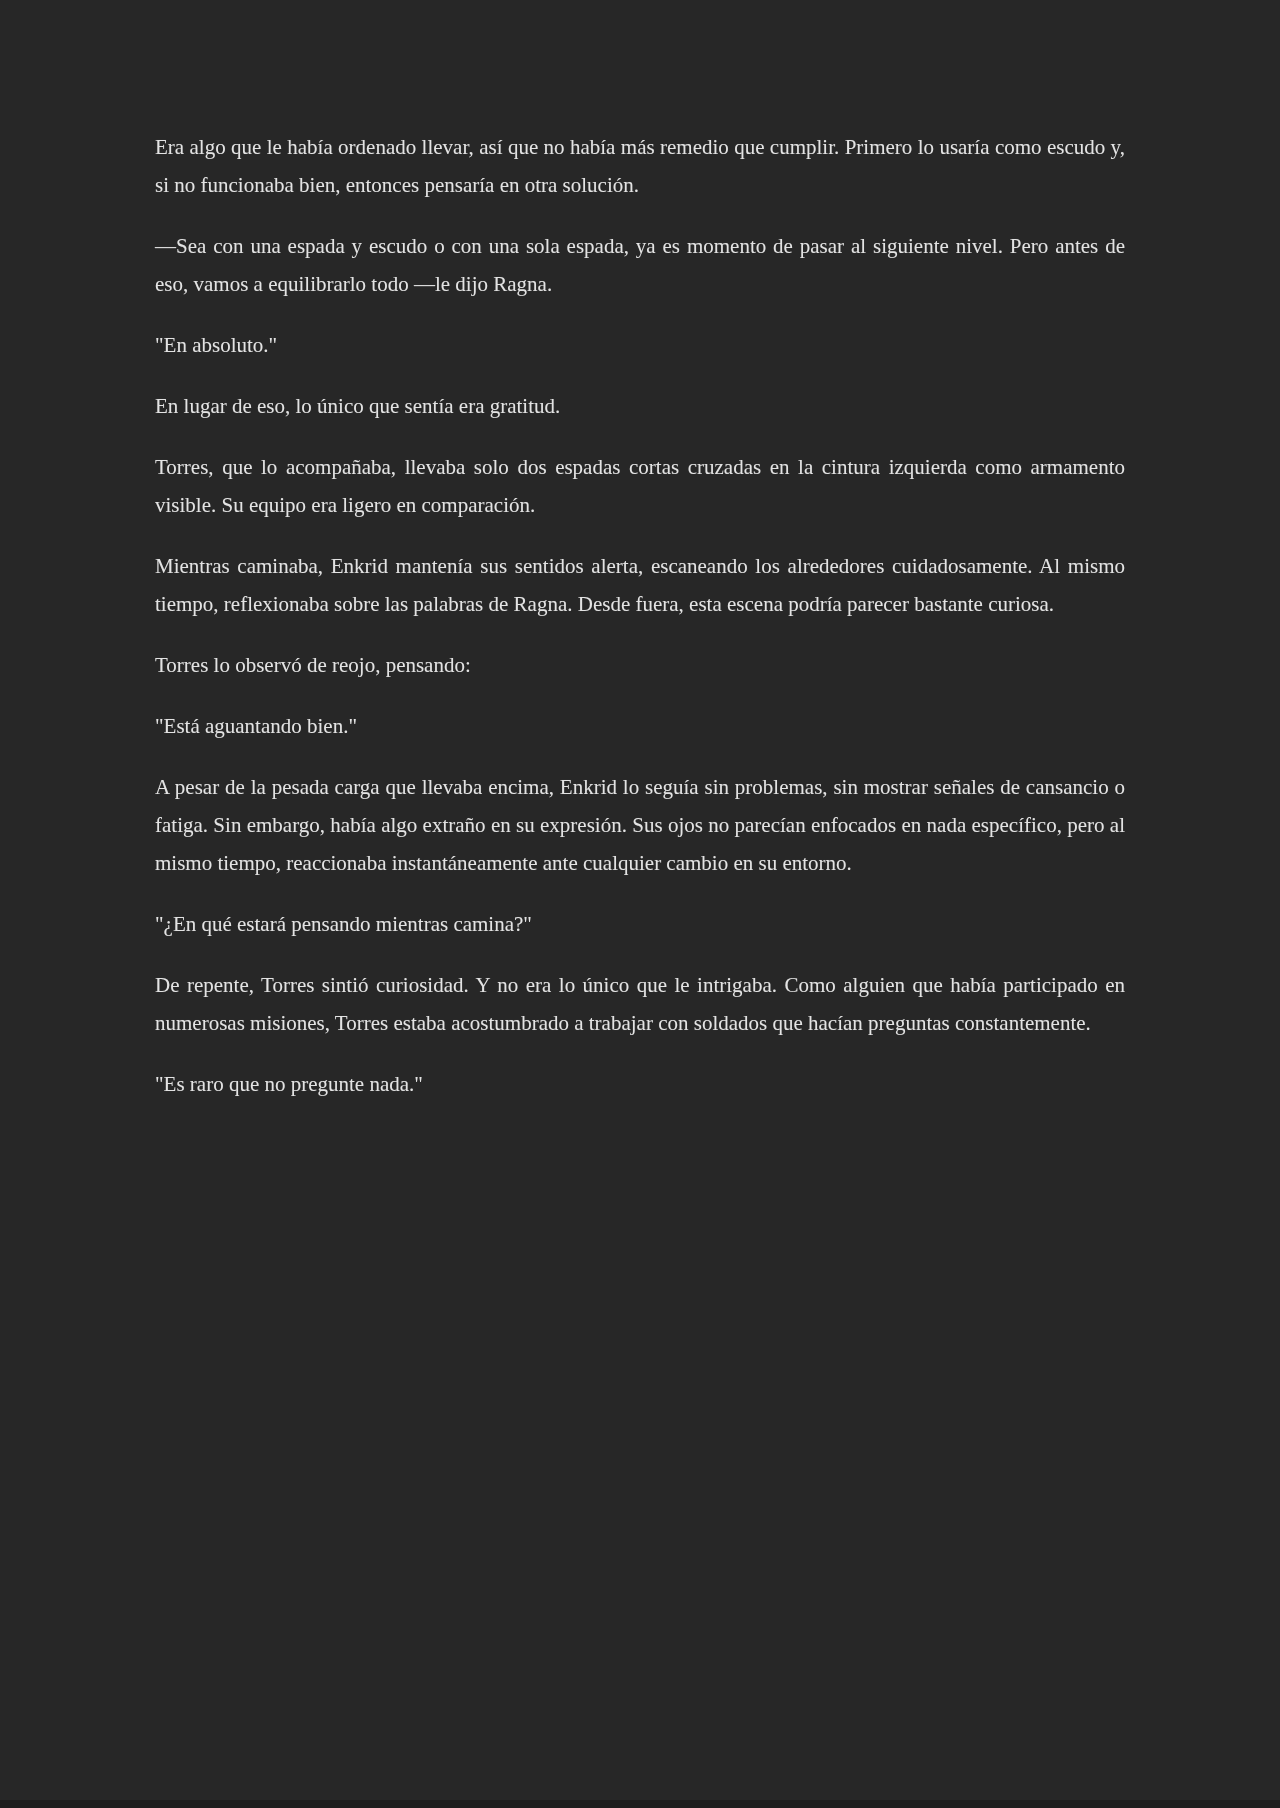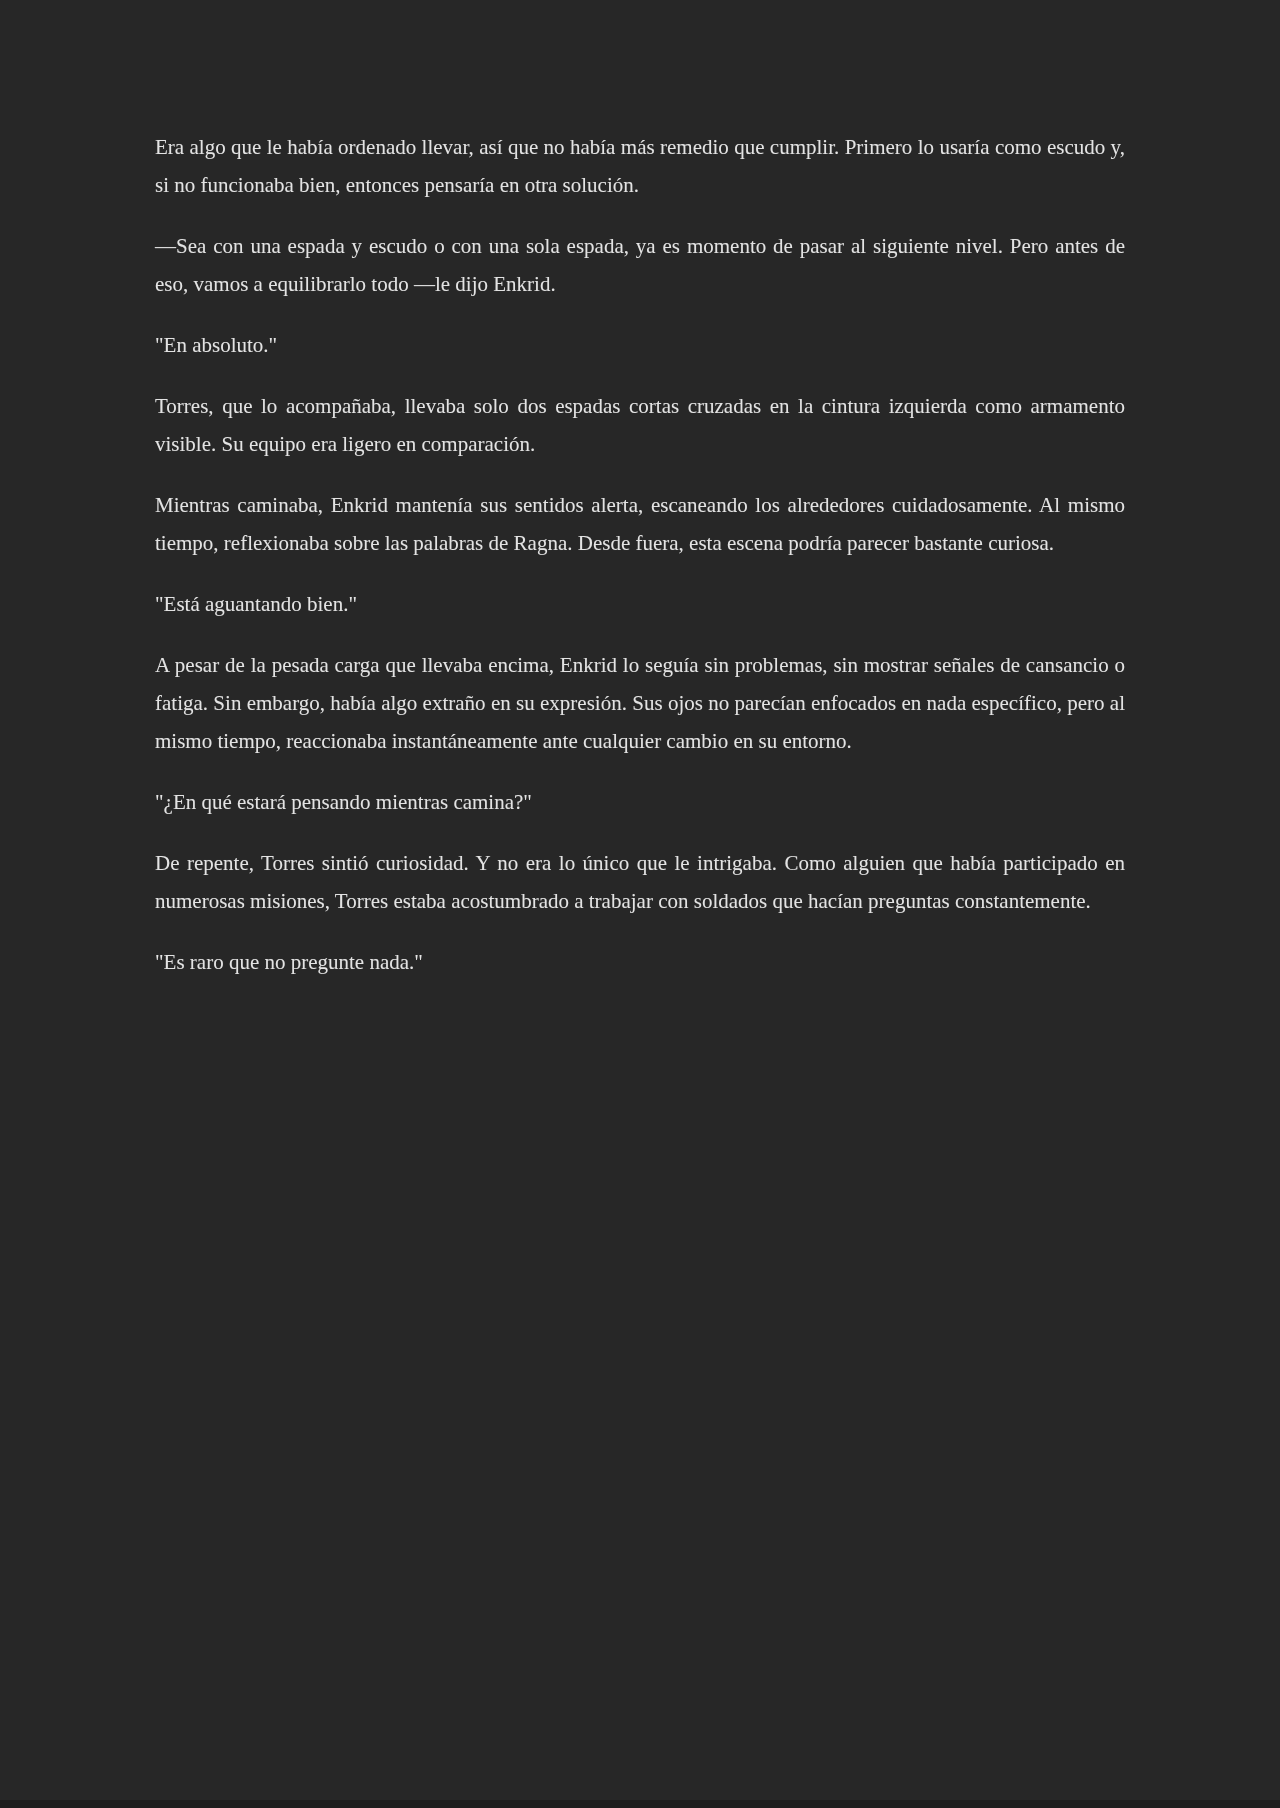--- a/index.html
+++ b/index.html
@@ -40,24 +40,26 @@
     height: 8px;
     background-color: #1e1e1e;
   }
 </style>
 </head>
 <body style="background-color: rgb(39, 39, 39);">
 
 <main class="reader">
   <article class="content" style="color: rgb(227, 227, 227);">
       <p class="para"><span>Era algo que le había ordenado llevar, así que no había más remedio que cumplir. Primero lo usaría como escudo y, si no funcionaba bien, entonces pensaría en otra solución.</span></p>
-      <p class="para"><span class="italic">—Sea con una espada y escudo o con una sola espada, ya es momento de pasar al siguiente nivel. Pero antes de eso, vamos a equilibrarlo todo </span><span>—le dijo Enkrid.</span></p>
+      <p class="para"><span class="italic">—Sea con una espada y escudo o con una sola espada, ya es momento de pasar al siguiente nivel. Pero antes de eso, vamos a equilibrarlo todo </span><span>—le dijo Ragna.</span></p>
       <p class="para"><span class="italic">"En absoluto."</span></p>
+      <p class="para"><span>En lugar de eso, lo único que sentía era gratitud.</span></p>
       <p class="para"><span>Torres, que lo acompañaba, llevaba solo dos espadas cortas cruzadas en la cintura izquierda como armamento visible. Su equipo era ligero en comparación.</span></p>
       <p class="para"><span>Mientras caminaba, Enkrid mantenía sus sentidos alerta, escaneando los alrededores cuidadosamente. Al mismo tiempo, reflexionaba sobre las palabras de Ragna. Desde fuera, esta escena podría parecer bastante curiosa.</span></p>
+      <p class="para"><span>Torres lo observó de reojo, pensando:</span></p>
       <p class="para"><span class="italic">"Está aguantando bien."</span></p>
       <p class="para"><span>A pesar de la pesada carga que llevaba encima, Enkrid lo seguía sin problemas, sin mostrar señales de cansancio o fatiga. Sin embargo, había algo extraño en su expresión. Sus ojos no parecían enfocados en nada específico, pero al mismo tiempo, reaccionaba instantáneamente ante cualquier cambio en su entorno.</span></p>
       <p class="para"><span class="italic">"¿En qué estará pensando mientras camina?"</span></p>
       <p class="para"><span>De repente, Torres sintió curiosidad. Y no era lo único que le intrigaba. Como alguien que había participado en numerosas misiones, Torres estaba acostumbrado a trabajar con soldados que hacían preguntas constantemente.</span></p>
       <p class="para"><span class="italic">"Es raro que no pregunte nada."</span></p>
     </article>
 </main>
 <div class="bottom-strip" style="background-color: rgb(30, 30, 30);"></div>
 
 </body></html>

